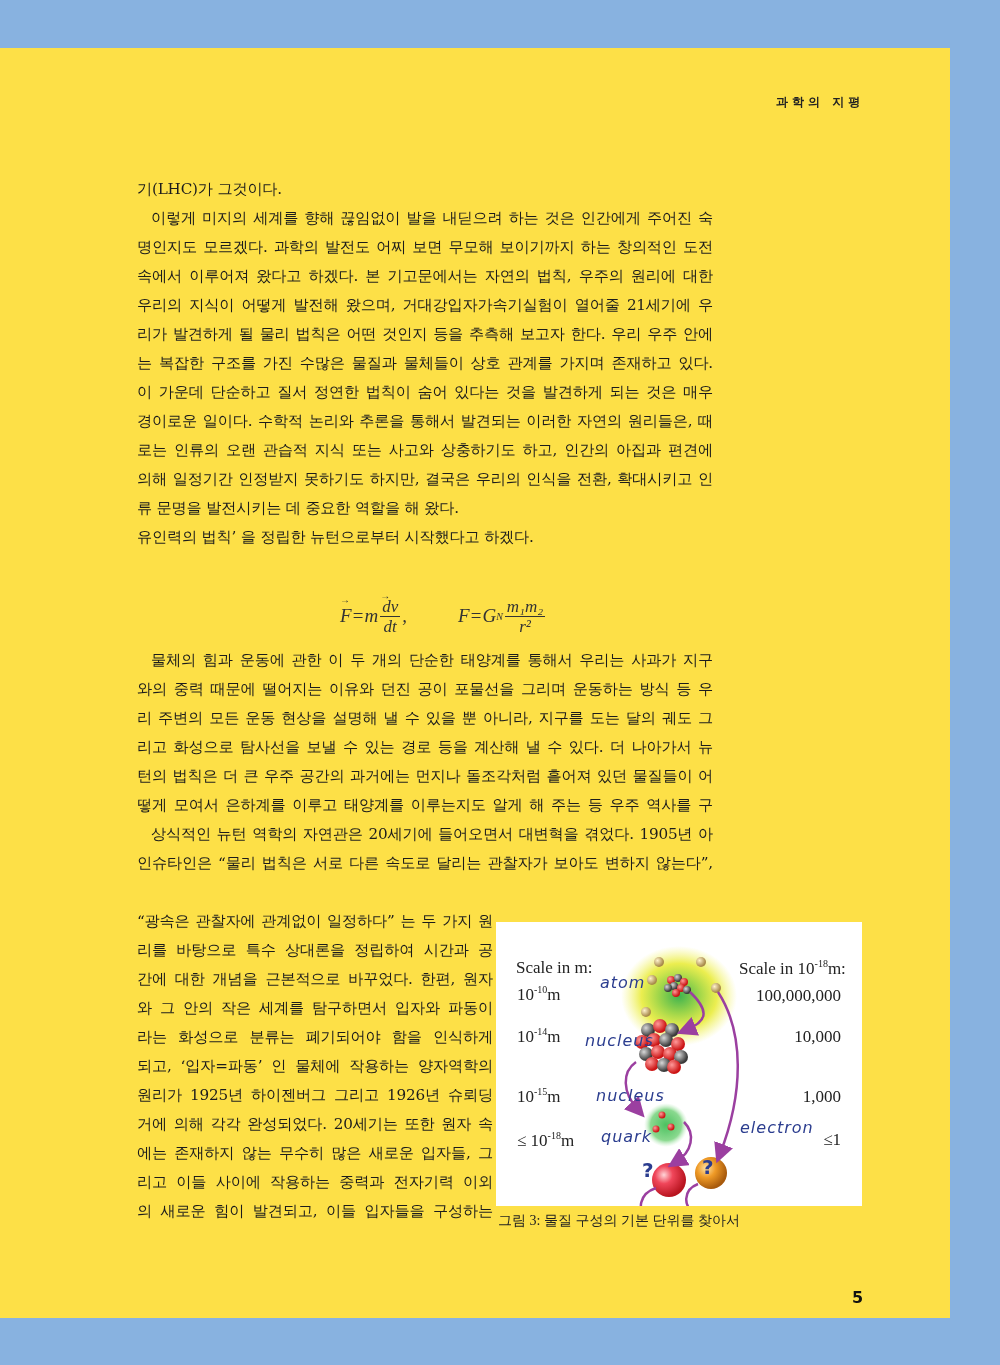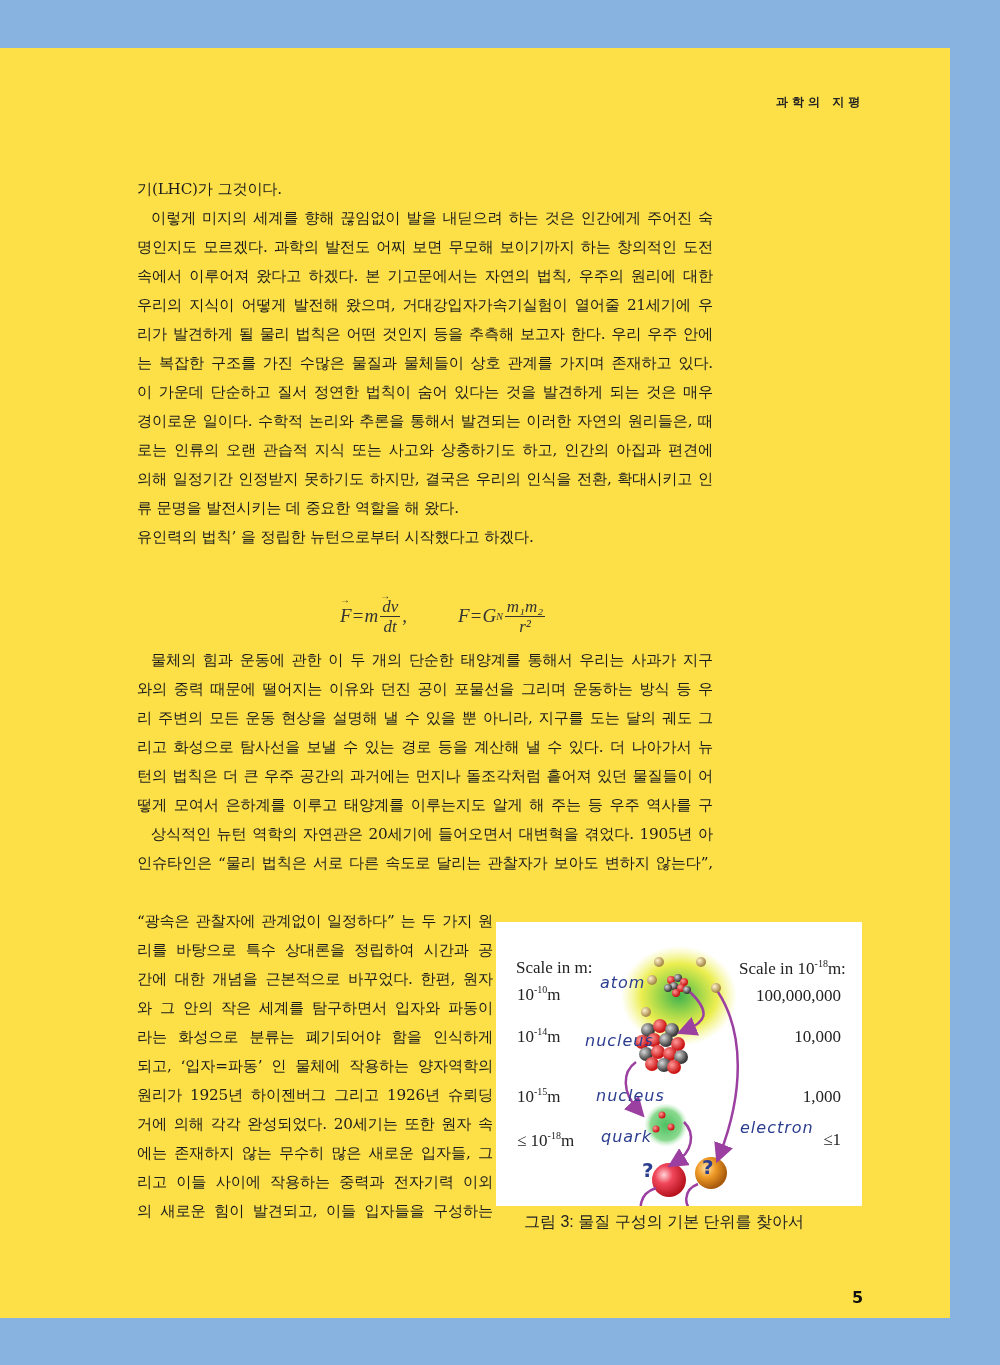--- a/index.html
+++ b/index.html
@@ -39,22 +39,22 @@
   .figure {
     position:absolute; left:496px; top:874px; width:366px; height:284px;
     background:#ffffff;
     font-family:"Liberation Serif", "DejaVu Serif", serif; color:#222;
   }
   .fig-label { position:absolute; font-size:17px; white-space:nowrap; }
   .fig-label sup { font-size:10px; }
   .particle-label { position:absolute; font-family:"DejaVu Sans", sans-serif; font-size:16px; color:#2b3d8f; letter-spacing:1px;font-style:italic; }
   .qmark { position:absolute; font-family:"DejaVu Sans", sans-serif; font-weight:bold; font-size:20px; color:#2b3d8f; }
   .caption {
-    position:absolute; left:524px; top:1164px;
-    font-family:Liberation Sans, sans-serif; font-size:16px; color:#222;
+    position:absolute; left:498px; top:1164px;
+    font-family:Liberation Serif, serif; font-size:14px; color:#222;
   }
   .page-number {
     position:absolute; left:852px; top:1240px;
     font-family:"DejaVu Sans", sans-serif; font-size:16px; font-weight:bold; color:#111;
   }
 </style>
 </head>
 <body>
 
 <div class="page">

